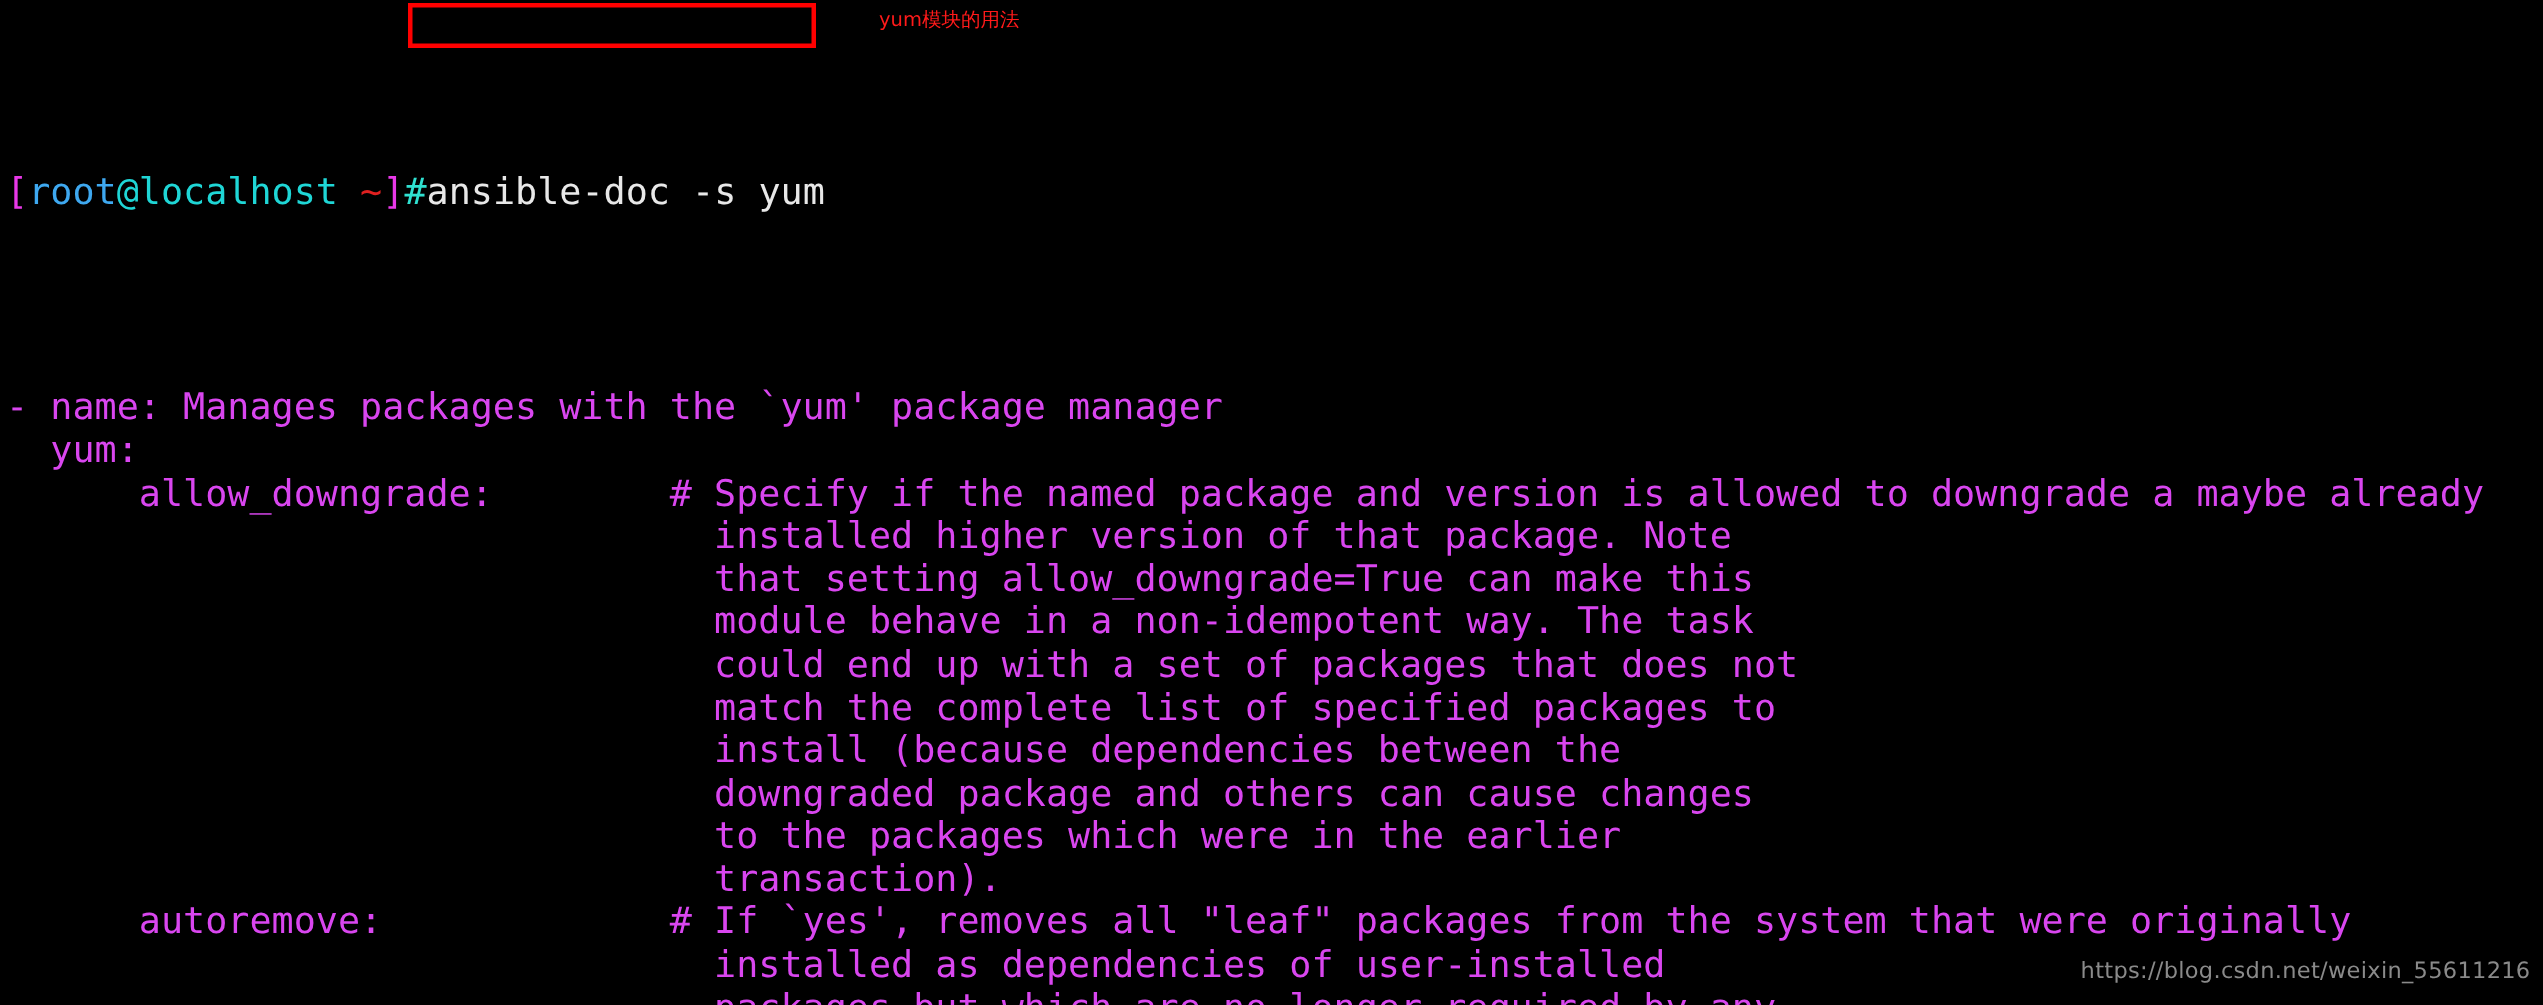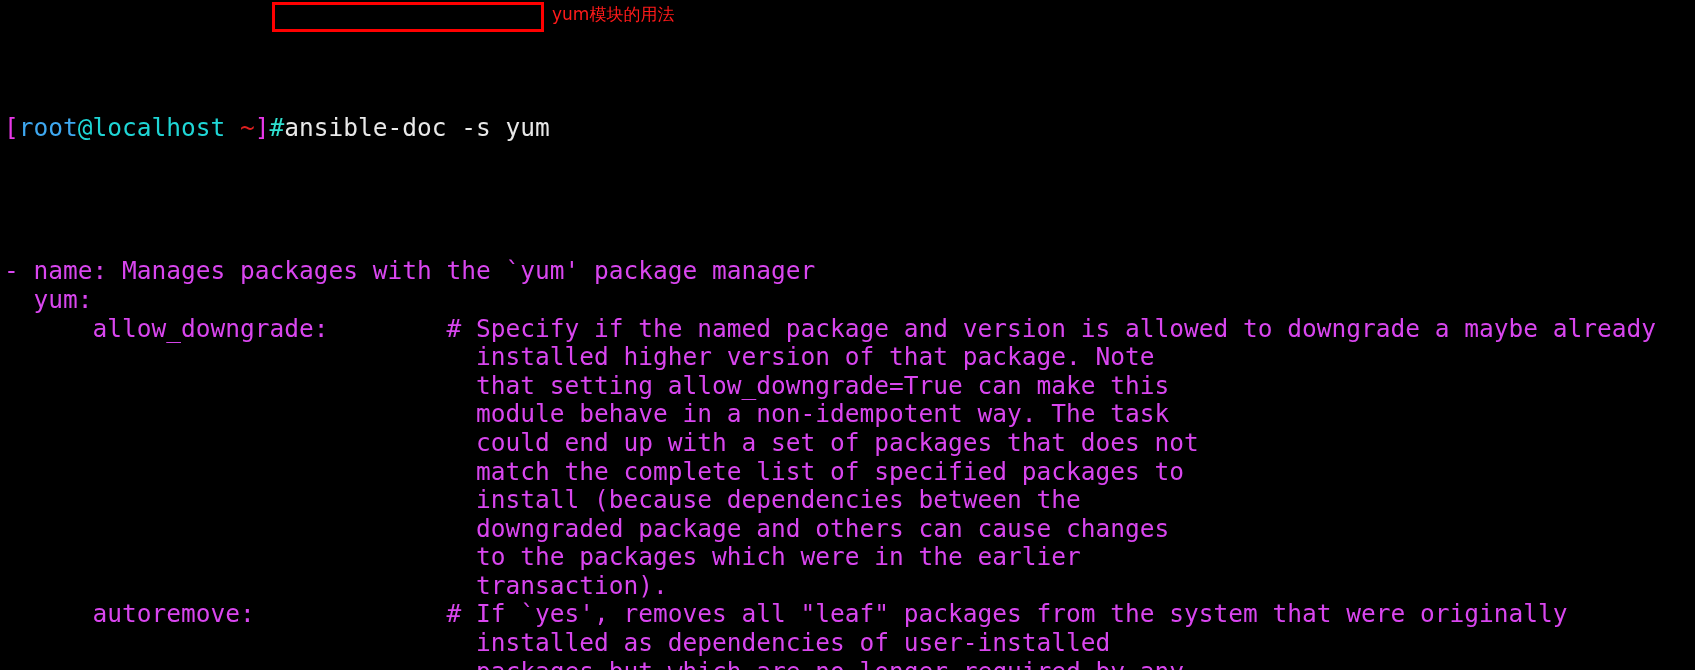--- a/index.html
+++ b/index.html
@@ -46,25 +46,25 @@
     top: 2px;
     width: 272px;
     height: 30px;
     border: 3px solid #ff0000;
     box-sizing: border-box;
     pointer-events: none;
   }
   
   #annotation {
     position: absolute;
-    left: 552px;
+    left: 586px;
     top: 4px;
     color: #ff1a1a;
     font-family: "DejaVu Sans", "Liberation Sans", sans-serif;
-    font-size: 17px;
+    font-size: 13px;
     line-height: 20px;
     white-space: pre;
   }
   #watermark {
     position: absolute;
     right: 8px;
     bottom: 8px;
     color: #8a8a8a;
     font-family: "DejaVu Sans", "Liberation Sans", sans-serif;
     font-size: 15px;
@@ -83,13 +83,14 @@
   
   <div id="output"><div class="term-line c-out">- name: Manages packages with the `yum' package manager</div><div class="term-line c-out">  yum:</div><div class="term-line c-out">      allow_downgrade:        # Specify if the named package and version is allowed to downgrade a maybe already</div><div class="term-line c-out">                                installed higher version of that package. Note</div><div class="term-line c-out">                                that setting allow_downgrade=True can make this</div><div class="term-line c-out">                                module behave in a non-idempotent way. The task</div><div class="term-line c-out">                                could end up with a set of packages that does not</div><div class="term-line c-out">                                match the complete list of specified packages to</div><div class="term-line c-out">                                install (because dependencies between the</div><div class="term-line c-out">                                downgraded package and others can cause changes</div><div class="term-line c-out">                                to the packages which were in the earlier</div><div class="term-line c-out">                                transaction).</div><div class="term-line c-out">      autoremove:             # If `yes', removes all "leaf" packages from the system that were originally</div><div class="term-line c-out">                                installed as dependencies of user-installed</div><div class="term-line c-out">                                packages but which are no longer required by any</div></div>
 
   
   <div id="cmd-box" style="border-color: rgb(255, 0, 0);"></div>
 
   
   <div id="annotation" style="color: rgb(255, 26, 26);">yum模块的用法</div>
 
   
+  <div id="watermark" style="color: rgb(138, 138, 138);">https://blog.csdn.net/weixin_55611216</div>
 </div>
 
 </body></html>

